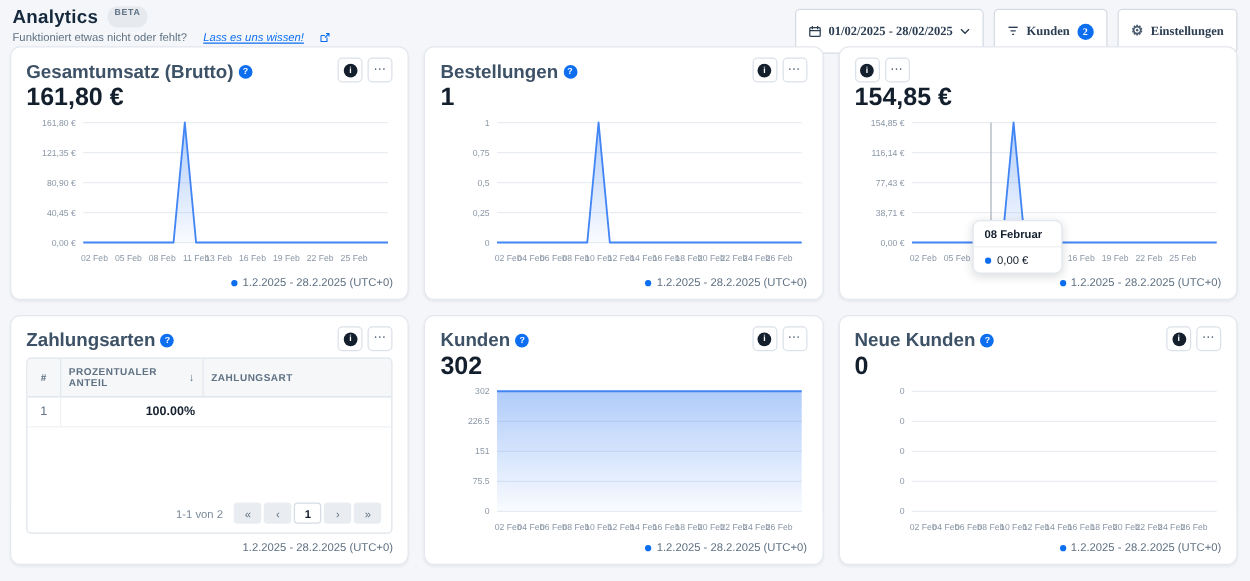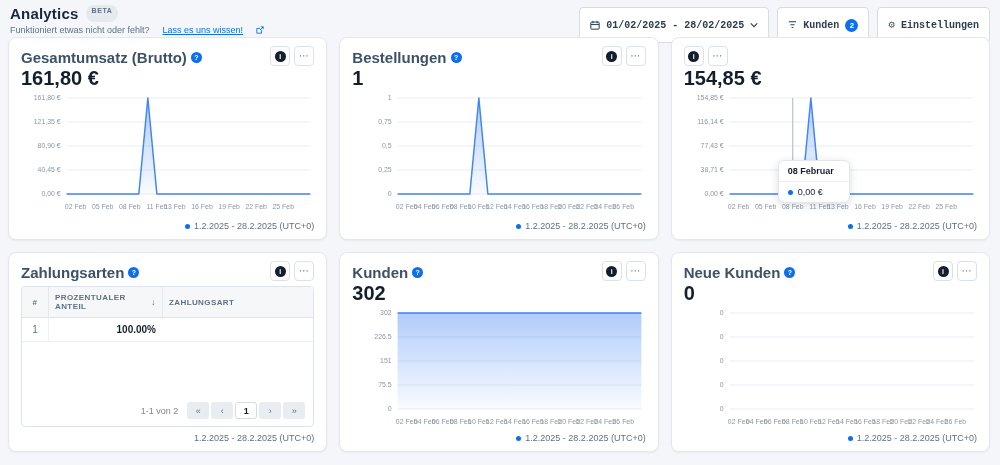--- a/index.html
+++ b/index.html
@@ -5,23 +5,23 @@
   * { box-sizing: border-box; margin: 0; padding: 0; }
   html,body { width:1000px; height:465px; overflow:hidden; }
   body { background:#f4f6f9; font-family:"Liberation Sans", sans-serif; }
 
   
   .header { display:flex; justify-content:space-between; align-items:flex-start; padding:5px 10px 0 10px; height:37px; }
   .title-row { display:flex; gap:7px; }
   .page-title { font-size:15px; font-weight:700; color:#15283c; letter-spacing:.2px; }
   .beta-badge { background:#e6eaef; color:#5f7183; font-size:7px; font-weight:700; letter-spacing:.6px; padding:2px 6px; border-radius:8px; }
   .subtitle { font-size:9px; color:#5f7183; margin-top:3px; display:flex; align-items:center; gap:13px; }
-  .feedback-link { color:#0d6ef0; text-decoration:underline; cursor:pointer; }
+  .feedback-link { color:#0d6ef0; text-decoration:underline; cursor:pointer;font-style:italic; }
   .h-right { display:flex; gap:8px; padding-top:2px; }
-  .btn { display:inline-flex; align-items:center; gap:6px; background:#fff; border:1px solid #d5dce4; border-radius:4px; height:36px; padding:0 10px; font-size:10px; font-weight:600; color:#2b3d52; cursor:pointer; font-family:Liberation Mono, monospace; }
+  .btn { display:inline-flex; align-items:center; gap:6px; background:#fff; border:1px solid #d5dce4; border-radius:4px; height:36px; padding:0 10px; font-size:10px; font-weight:600; color:#2b3d52; cursor:pointer; font-family:Liberation Serif, serif; }
   .count-badge { width:13px; height:13px; border-radius:50%; background:#0d6ef0; color:#fff; font-size:8px; font-weight:700; display:inline-flex; align-items:center; justify-content:center; }
   .gear-glyph { font-size:11px; color:#4a5b6d; line-height:1; }
 
   
   .grid { display:grid; grid-template-columns:1fr 1fr 1fr; grid-template-rows:203px 200px; gap:12px; padding:0 10px 0 8px; }
   .card { background:#fff; border:1px solid #e4e8ee; border-radius:8px; padding:8px 12px 8px 12px; display:flex; flex-direction:column; box-shadow:0 1px 2px rgba(20,30,40,.05); position:relative; overflow:hidden; }
   .card-head { display:flex; justify-content:space-between; align-items:flex-start; }
   .card-title-wrap { display:flex; align-items:center; gap:4px; padding-top:3px; }
   .card-title { font-size:15px; font-weight:600; color:#3d5266; }
   .help { width:11px; height:11px; border-radius:50%; background:#0d6ef0; color:#fff; font-size:7px; font-weight:700; display:inline-flex; align-items:center; justify-content:center; cursor:pointer; flex:none; }
@@ -30,21 +30,21 @@
   .info-dot { width:11px; height:11px; border-radius:50%; background:#141f2e; color:#fff; font-size:7px; font-weight:700; display:flex; align-items:center; justify-content:center; }
   .ellipsis { color:#5f7183; font-size:10px; letter-spacing:1px; line-height:1; }
   .value { font-size:20px; font-weight:700; color:#141f2e; margin-top:1px; }
   .chart-wrap { position:relative; margin-top:2px; }
   svg.chart { display:block; width:100%; height:126px; }
   svg.chart text { font-family:"Liberation Sans", sans-serif; }
   .legend { margin-top:auto; display:flex; justify-content:flex-end; align-items:center; gap:4px; font-size:9px; color:#5f7183; }
   .ldot { width:5px; height:5px; border-radius:50%; background:#0d6ef0; flex:none; }
 
   
-  .chart-tooltip { position:absolute; left:94px; top:68px; background:#fff; border:1px solid #e2e7ee; border-radius:6px; box-shadow:0 2px 8px rgba(20,30,40,.15); min-width:72px; z-index:3; }
+  .chart-tooltip { position:absolute; left:94px; top:84px; background:#fff; border:1px solid #e2e7ee; border-radius:6px; box-shadow:0 2px 8px rgba(20,30,40,.15); min-width:72px; z-index:3; }
   .tt-head { padding:5px 9px; font-size:9px; font-weight:700; color:#141f2e; border-bottom:1px solid #eef1f4; }
   .tt-body { padding:5px 9px; display:flex; align-items:center; gap:5px; font-size:9px; color:#141f2e; }
 
   
   .tbl { border:1px solid #dde3ea; border-radius:4px; flex:1; display:flex; flex-direction:column; margin-top:5px; overflow:hidden; background:#fff; }
   .tbl-head { display:grid; grid-template-columns:26px 114px 1fr; background:#f5f7f9; border-bottom:1px solid #dde3ea; }
   .th { font-size:8px; font-weight:700; color:#5f7183; letter-spacing:.4px; padding:6px 6px; display:flex; align-items:center; cursor:pointer; }
   .th + .th { border-left:1px solid #e3e8ee; }
   .th-num { justify-content:center; }
   .th-share { justify-content:flex-end; gap:3px; }

